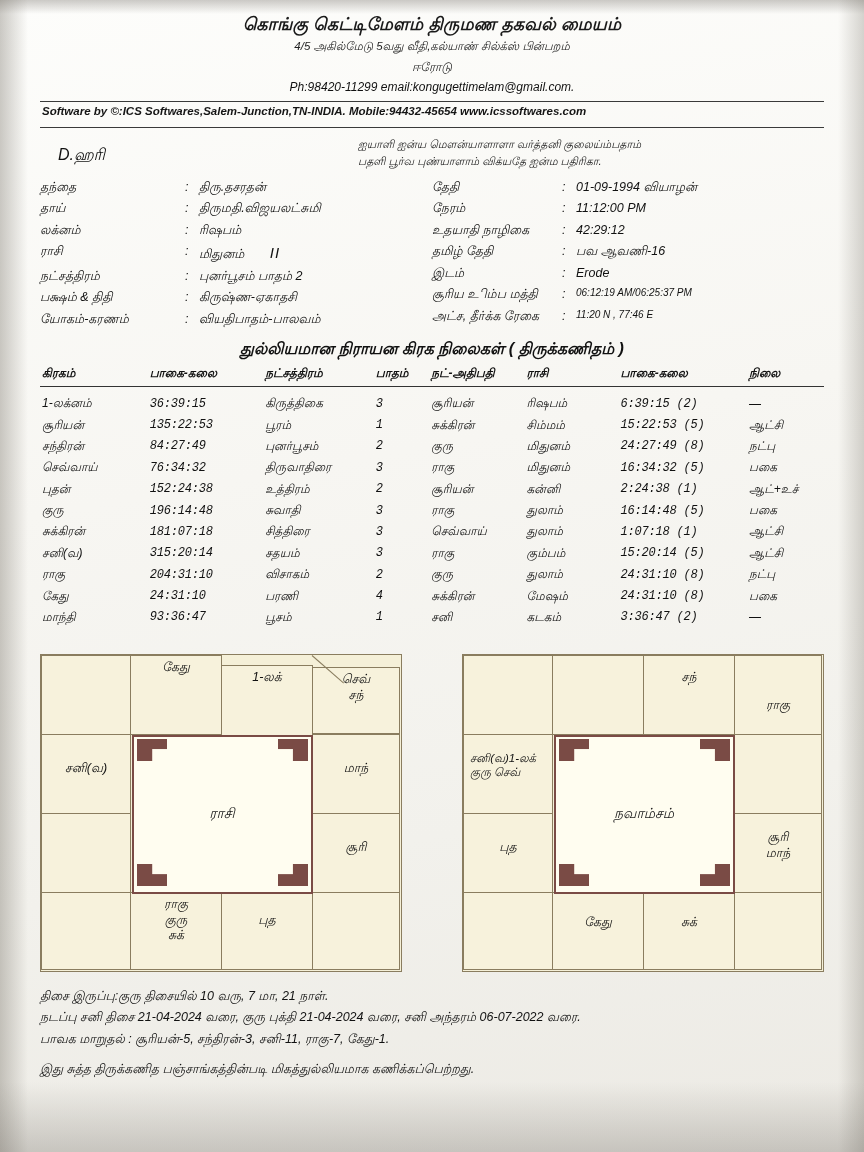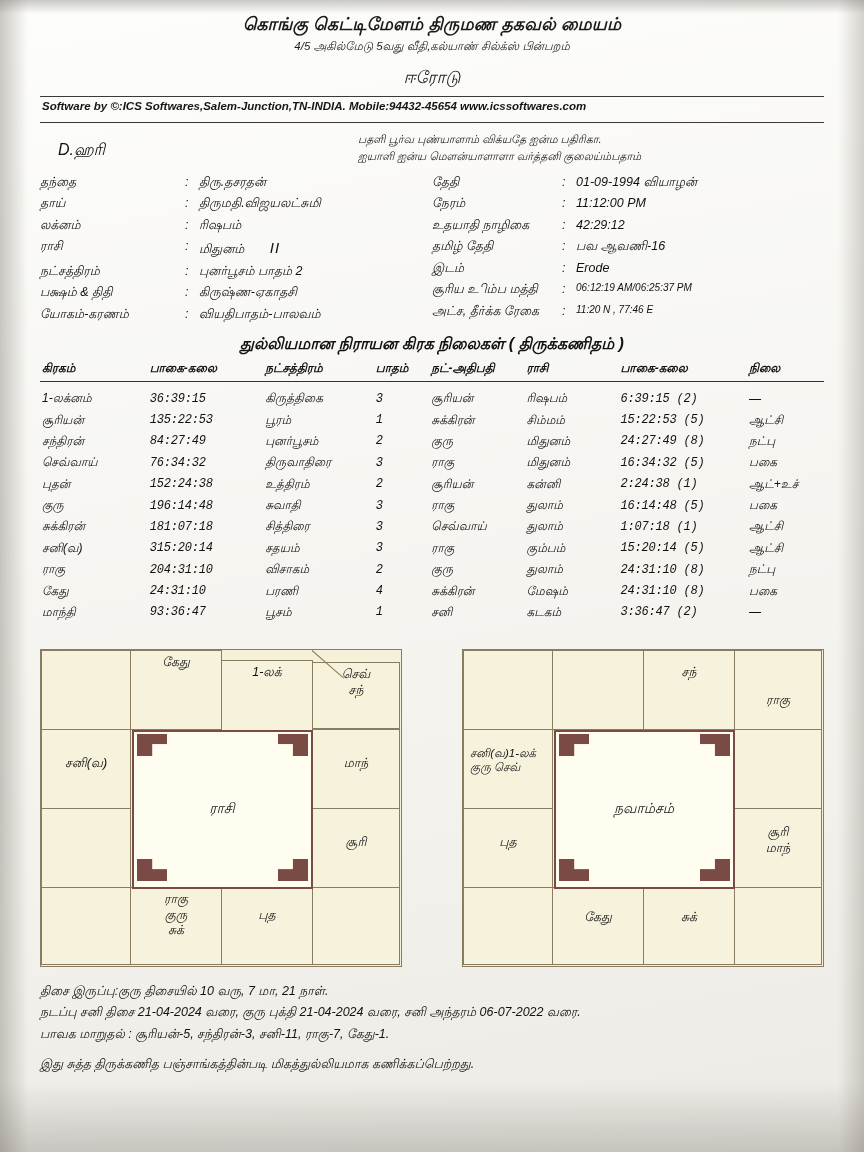--- a/index.html
+++ b/index.html
@@ -61,22 +61,22 @@
     font-weight: 700;
     letter-spacing: 0.2px;
     color: #1a1a1a;
   }
   .hdr-line2 {
     font-size: 11.5px;
     margin-top: 4px;
     color: #222;
   }
   .hdr-line3 {
-    font-size: 17px;
-    margin-top: 14px;
+    font-size: 12px;
+    margin-top: 6px;
     color: #222;
   }
   .hdr-line4 {
     font-size: 12px;
     margin-top: 5px;
     color: #111;
   }
   .rule {
     border: none;
     border-top: 1.2px solid #3a3a3a;
@@ -264,30 +264,31 @@
   <div class="paper-shade-left"></div>
   <div class="paper-shade-right"></div>
   <div class="paper-shade-bottom"></div>
 
   <div class="content">
 
     <div class="hdr">
       <div class="hdr-title">கொங்கு கெட்டிமேளம் திருமண தகவல் மையம்</div>
       <div class="hdr-line2">4/5 அகில்மேடு 5வது வீதி,கல்யாண் சில்க்ஸ் பின்பறம்</div>
       <div class="hdr-line3">ஈரோடு</div>
+      <div class="hdr-line4">Ph:98420-11299 email:kongugettimelam@gmail.com.</div>
     </div>
     <hr class="rule">
     <div class="soft-line">Software by ©:ICS Softwares,Salem-Junction,TN-INDIA. Mobile:94432-45654 www.icssoftwares.com</div>
     <hr class="rule">
 
     <div class="bless-row">
       <div class="name-box">D.ஹரி</div>
       <div class="bless">
+        <div>ஐயாளி ஐன்ய  மௌன்யாளாளா வர்த்தனி குலைய்ம்பதாம்</div>
         <div>பதளி பூர்வ புண்யாளாம் விக்யதே ஐன்ம பதிரிகா.</div>
-        <div>ஐயாளி ஐன்ய  மௌன்யாளாளா வர்த்தனி குலைய்ம்பதாம்</div>
       </div>
     </div>
 
     <div class="details">
       <div class="col col-left">
         <div class="drow">
           <div class="dlabel">தந்தை</div>
           <div class="dcolon">:</div>
           <div class="dval">திரு.தசரதன்</div>
         </div>

